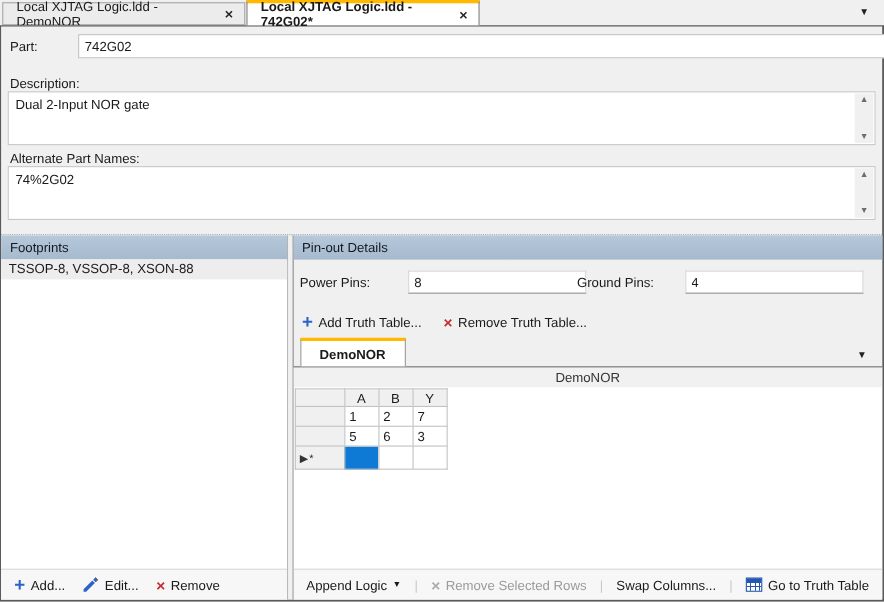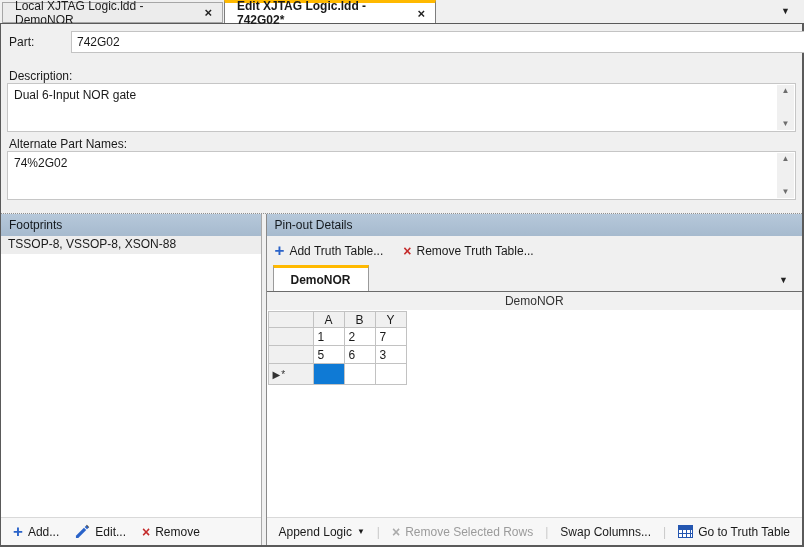--- a/index.html
+++ b/index.html
@@ -136,34 +136,34 @@
 </style>
 </head>
 <body>
 
 <div class="tabbar">
   <div class="doc-tab inactive">
     <span>Local XJTAG Logic.ldd - DemoNOR</span>
     <span class="tab-close">×</span>
   </div>
   <div class="doc-tab active">
-    <span>Edit XJTAG Logic.ldd - 742G02*</span>
+    <span>Local XJTAG Logic.ldd - 742G02*</span>
     <span class="tab-close">×</span>
   </div>
   <span class="tabbar-dropdown">▼</span>
 </div>
 
 <div class="frame">
 
   <span class="field-label" style="top:11px;">Part:</span>
   <input class="text-input" style="left: 54px; right: 6px; width: 740px; top: 7px;" value="742G02">
 
   <span class="field-label" style="top:45px;">Description:</span>
   <div class="textarea-box" style="top:59px; height:49px;">
-    <div class="textarea-text">Dual 6-Input NOR gate</div>
+    <div class="textarea-text">Dual 2-Input NOR gate</div>
     <div class="vscroll">
       <span class="arr">▲</span>
       <span class="arr">▼</span>
     </div>
   </div>
 
   <span class="field-label" style="top:113px;">Alternate Part Names:</span>
   <div class="textarea-box" style="top:127px; height:49px;">
     <div class="textarea-text">74%2G02</div>
     <div class="vscroll">
@@ -199,20 +199,26 @@
           <span>Remove</span>
         </span>
       </div>
     </div>
 
     <div class="splitter"></div>
 
     <div class="right-panel">
       <div class="panel-header">Pin-out Details</div>
 
+      <div class="pins-row">
+        <label style="left:6px;">Power Pins:</label>
+        <input class="text-input" style="left: 88px; width: 162px; height: 21px; border-color: rgb(214, 214, 214) rgb(214, 214, 214) rgb(142, 142, 142);" value="8">
+        <label style="left:258px;">Ground Pins:</label>
+        <input class="text-input" style="left: 340px; width: 162px; height: 21px; border-color: rgb(214, 214, 214) rgb(214, 214, 214) rgb(142, 142, 142);" value="4">
+      </div>
 
       <div class="tt-buttons">
         <span class="tool-btn">
           <span class="icon-plus">+</span>
           <span>Add Truth Table...</span>
         </span>
         <span class="tool-btn">
           <span class="icon-x">×</span>
           <span>Remove Truth Table...</span>
         </span>

